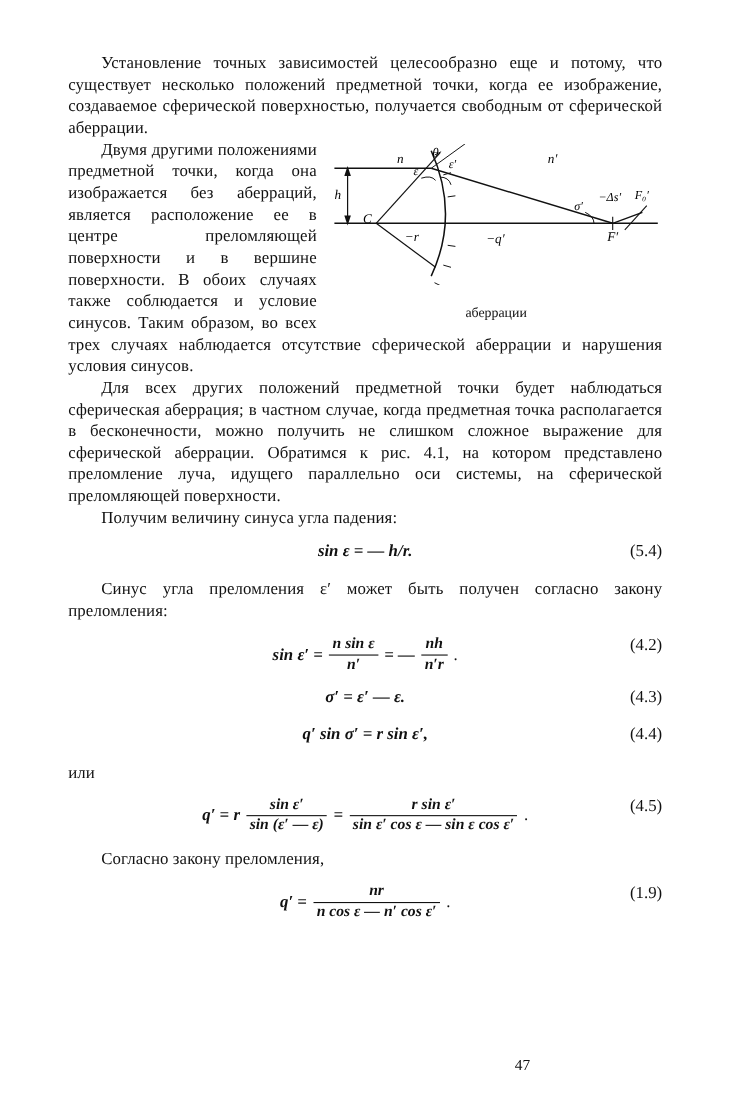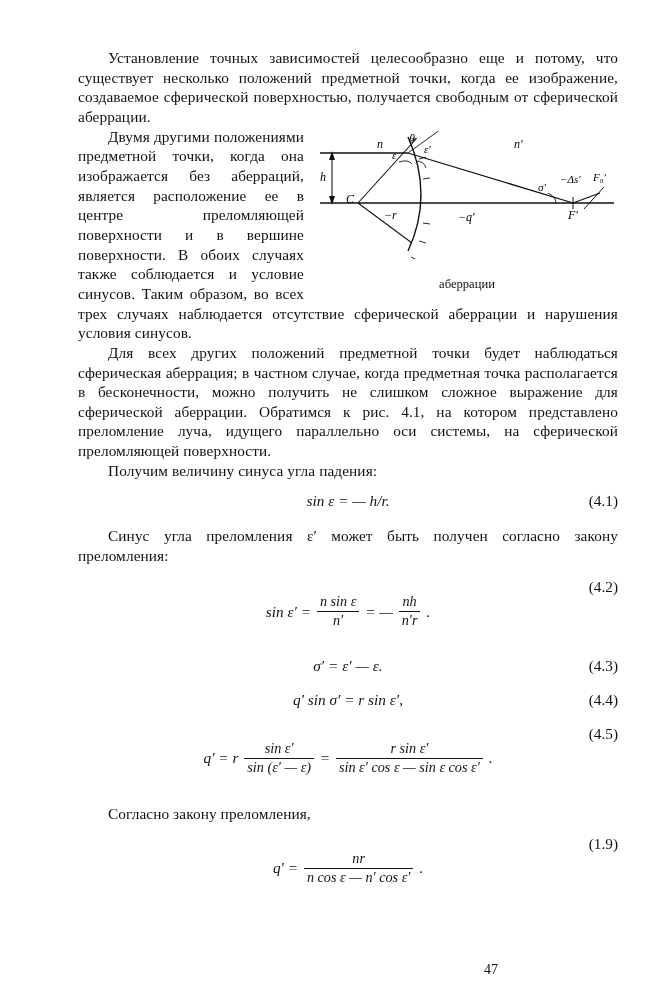--- a/index.html
+++ b/index.html
@@ -10,21 +10,21 @@
   body {
     width: 663px;
     height: 1000px;
     font-family: "Liberation Serif", serif;
     color: #111;
     position: relative;
     overflow: hidden;
   }
   .page {
     position: absolute;
-    left: 16px; top: 0;
+    left: 0; top: 0;
     width: 530px;
     height: 1000px;
     padding: 0;
   }
   .content {
     position: absolute;
     left: 62px;
     top: 48px;
     width: 540px;
   }
@@ -72,29 +72,29 @@
   .eq-center {
     text-align: center;
     font-size: 15.3px;
   }
   .eq-num {
     position: absolute;
     right: 0;
     top: 0;
     font-size: 15.3px;
   }
-  .ital { font-style: italic; }
+  .ital { font-style: italic; font-weight: bold; }
 
   
   .frac {
     display: inline-block;
     vertical-align: -0.55em;
     font-size: 0.93em;
     line-height: 1.12;
-    margin: 16px 2px;
+    margin: 0 2px;
   }
   .frac .num {
     display: block;
     padding: 0 3px 1px 3px;
   }
   .frac .den {
     display: block;
     border-top: 1px solid #111;
     padding: 1px 3px 0 3px;
   }
@@ -181,21 +181,21 @@
       <p>Двумя другими положениями предметной точки, когда она изображается без аберраций, является расположение ее в центре преломляющей поверхности и в вершине поверхности. В обоих случаях также соблюдается и условие синусов. Таким образом, во всех трех случаях наблюдается отсутствие сферической аберрации и нарушения условия синусов.</p>
       <p>Для всех других положений предметной точки будет наблюдаться сферическая аберрация; в частном случае, когда предметная точка располагается в бесконечности, можно получить не слишком сложное выражение для сферической аберрации. Обратимся к рис. 4.1, на котором представлено преломление луча, идущего параллельно оси системы, на сферической преломляющей поверхности.</p>
     </div>
 
     <p>Получим величину синуса угла падения:</p>
 
     <div class="eq-row">
       <div class="eq-center">
         <span class="ital">sin ε = — h/r.</span>
       </div>
-      <div class="eq-num">(4.1)</div>
+      <div class="eq-num">(5.4)</div>
     </div>
 
     <p>Синус угла преломления ε′ может быть получен согласно закону преломления:</p>
 
     <div class="eq-row">
       <div class="eq-center">
         <span class="ital">sin ε′ =</span>
         <span class="frac">
           <span class="num ital">n sin ε</span>
           <span class="den ital">n′</span>
@@ -219,20 +219,21 @@
     </div>
 
 
     <div class="eq-row">
       <div class="eq-center">
         <span class="ital">q′ sin σ′ = r sin ε′,</span>
       </div>
       <div class="eq-num">(4.4)</div>
     </div>
 
+    <p class="noindent word-ili">или</p>
 
     <div class="eq-row">
       <div class="eq-center">
         <span class="ital">q′ = r</span>
         <span class="frac tall">
           <span class="num ital">sin ε′</span>
           <span class="den ital">sin (ε′ — ε)</span>
         </span>
         <span class="ital">=</span>
         <span class="frac tall">

